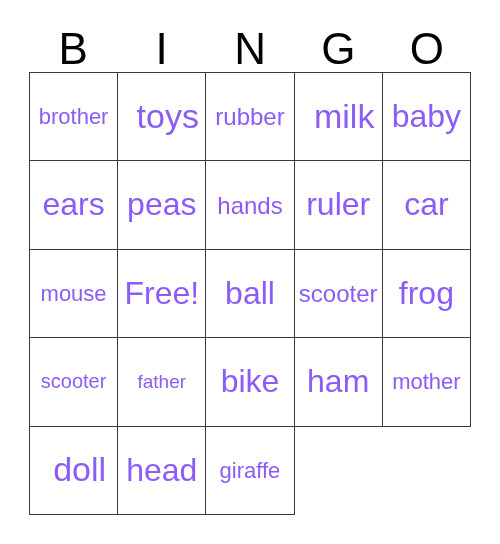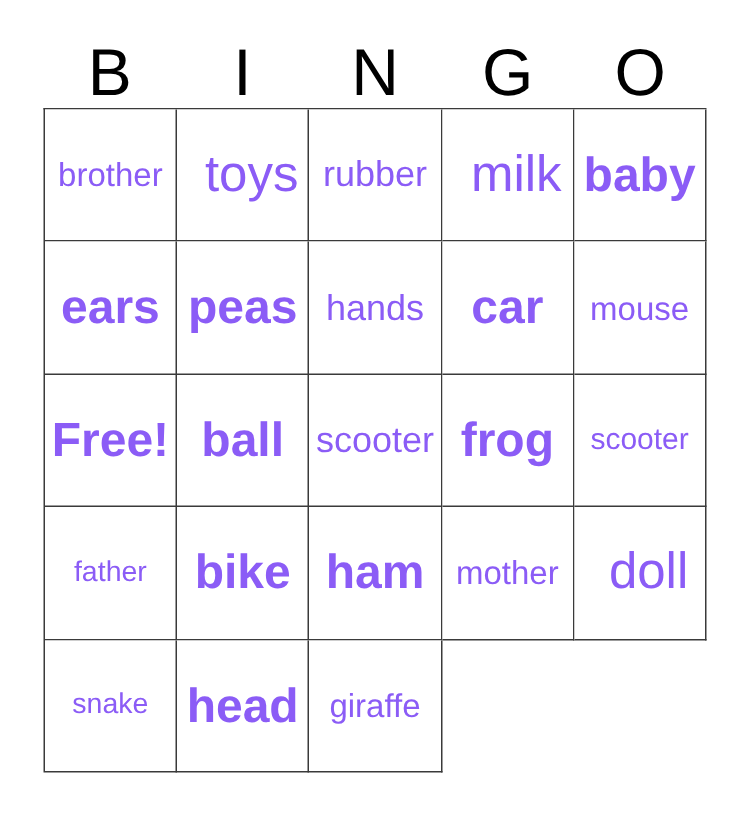--- a/index.html
+++ b/index.html
@@ -73,21 +73,21 @@
     display: block;
     text-align: center;
     line-height: 1.05;
     white-space: nowrap;
     color: #8b5cf6;
     user-select: none;
   }
 
   
   .fs-xl   { font-size: 34px; margin-left: 12px; }
-  .fs-lg   { font-size: 32px; font-weight: bold; }
+  .fs-lg   { font-size: 32px; }
   .fs-md   { font-size: 19px; }
   .fs-sm   { font-size: 24px; text-align: center; }
   .fs-xs   { font-size: 22px; }
   .fs-xxs  { font-size: 20px; }
 </style>
 </head>
 <body>
 
 <div id="bingo-card">
 
@@ -119,20 +119,23 @@
     </div>
     <div class="cell">
       <span class="cell-text fs-lg">ears</span>
     </div>
     <div class="cell">
       <span class="cell-text fs-lg">peas</span>
     </div>
     <div class="cell">
       <span class="cell-text fs-sm">hands</span>
     </div>
+    <div class="cell">
+      <span class="cell-text fs-lg">ruler</span>
+    </div>
 
     <div class="cell">
       <span class="cell-text fs-lg">car</span>
     </div>
     <div class="cell">
       <span class="cell-text fs-xs">mouse</span>
     </div>
     <div class="cell">
       <span class="cell-text fs-lg">Free!</span>
     </div>
@@ -159,23 +162,20 @@
       <span class="cell-text fs-lg">ham</span>
     </div>
 
     <div class="cell">
       <span class="cell-text fs-xs">mother</span>
     </div>
     <div class="cell">
       <span class="cell-text fs-xl">doll</span>
     </div>
     <div class="cell">
-      <span class="cell-text fs-md">snake</span>
-    </div>
-    <div class="cell">
       <span class="cell-text fs-lg">head</span>
     </div>
     <div class="cell">
       <span class="cell-text fs-xs">giraffe</span>
     </div>
 
   </div>
 </div>
 
 </body></html>

